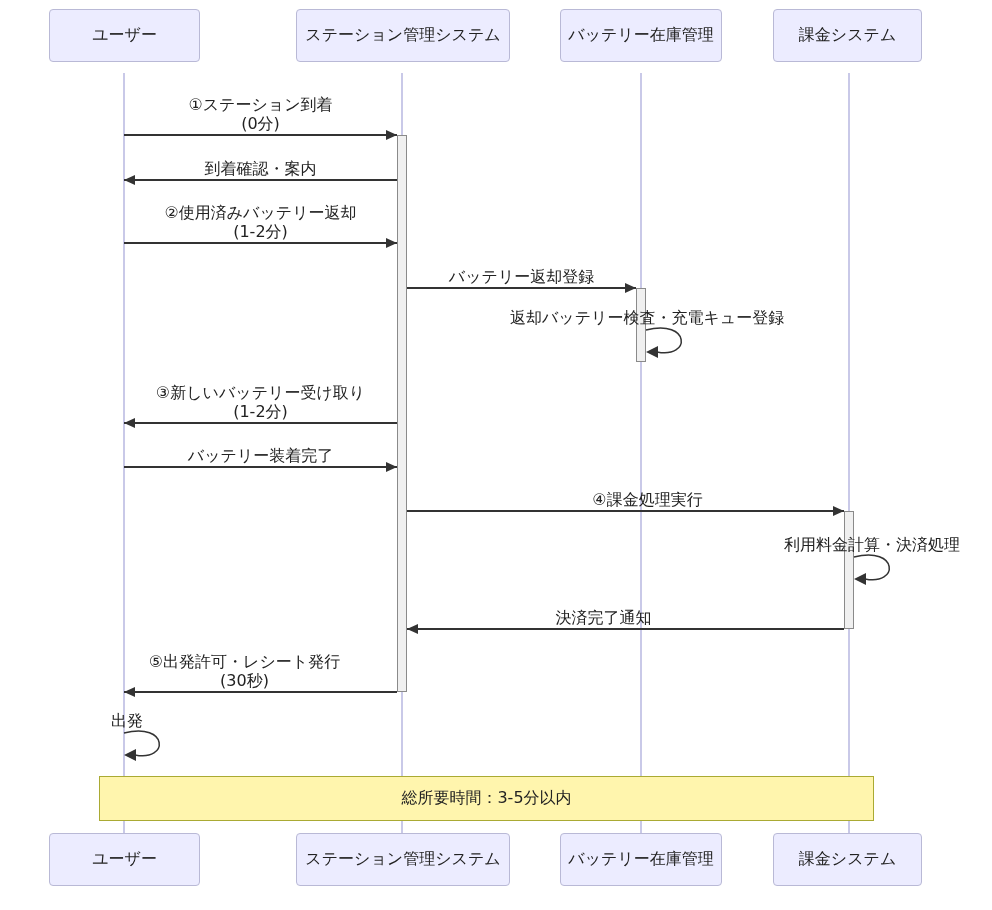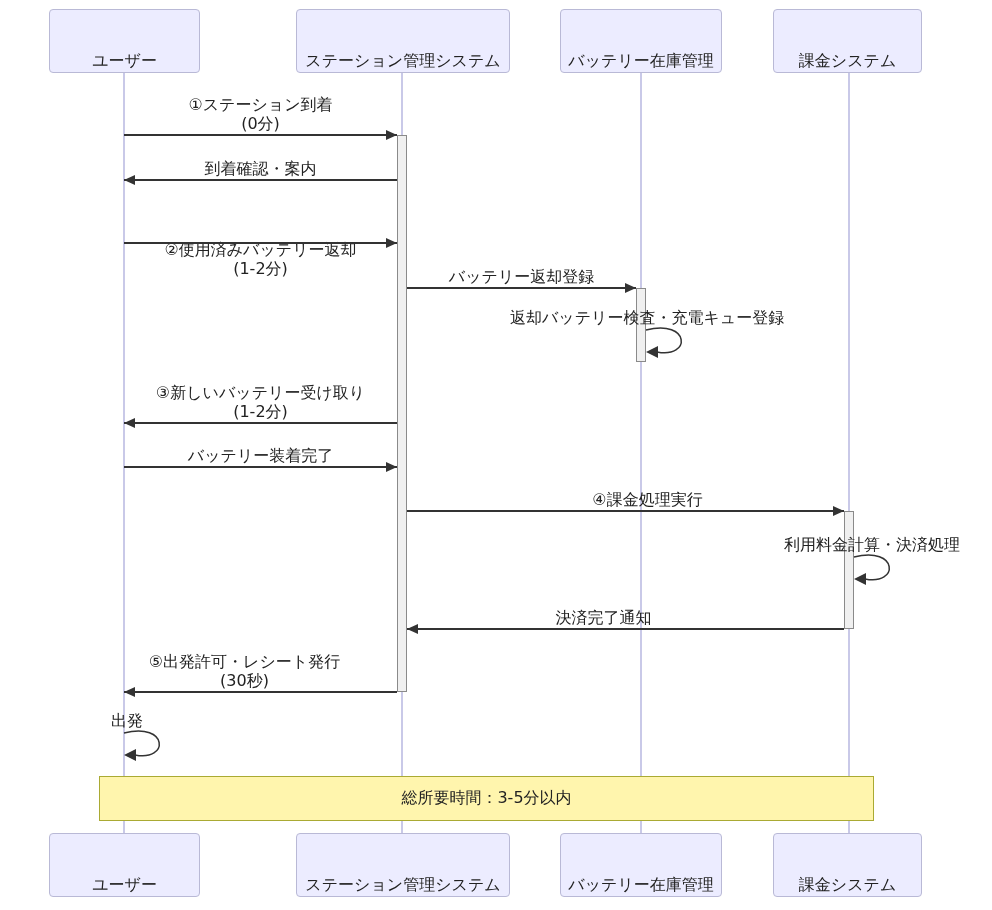--- a/index.html
+++ b/index.html
@@ -6,25 +6,25 @@
   #diagram{
     position:relative;
     width:992px;height:910px;
     background:#ffffff;
     font-family:"DejaVu Sans","Liberation Sans",sans-serif;
     color:#222222;
     overflow:hidden;
   }
   .actor-box{
     position:absolute;
-    height:64px;
+    height:53px;
     background:#ECECFF;
     border:1px solid #B9B9D6;
     border-radius:4px;
-    display:flex;align-items:flex-end;justify-content:center;
+    display:flex;align-items:center;justify-content:center;
     font-size:16px;color:#222222;
     box-sizing:border-box;
   }
   .lifeline{
     position:absolute;
     width:2px;top:73px;height:760px;
     background:#C9C9E8;
   }
   .activation{
     position:absolute;
@@ -101,21 +101,21 @@
     <div class="arrow-right" style="left:386px;top:130px;"></div>
   </div>
 
   <div class="msg-group">
     <div class="msg-label" style="left:124px;top:159px;width:273px;">到着確認・案内</div>
     <div class="msg-line" style="left:124px;top:179px;width:273px;"></div>
     <div class="arrow-left" style="left:124px;top:175px;"></div>
   </div>
 
   <div class="msg-group">
-    <div class="msg-label" style="left:124px;top:203px;width:273px;margin-top:37px;">②使用済みバッテリー返却
+    <div class="msg-label" style="left:124px;top:203px;width:273px;">②使用済みバッテリー返却
 (1-2分)</div>
     <div class="msg-line" style="left:124px;top:242px;width:273px;"></div>
     <div class="arrow-right" style="left:386px;top:238px;"></div>
   </div>
 
   <div class="msg-group">
     <div class="msg-label" style="left:407px;top:267px;width:229px;">バッテリー返却登録</div>
     <div class="msg-line" style="left:407px;top:287px;width:229px;"></div>
     <div class="arrow-right" style="left:625px;top:283px;"></div>
   </div>

